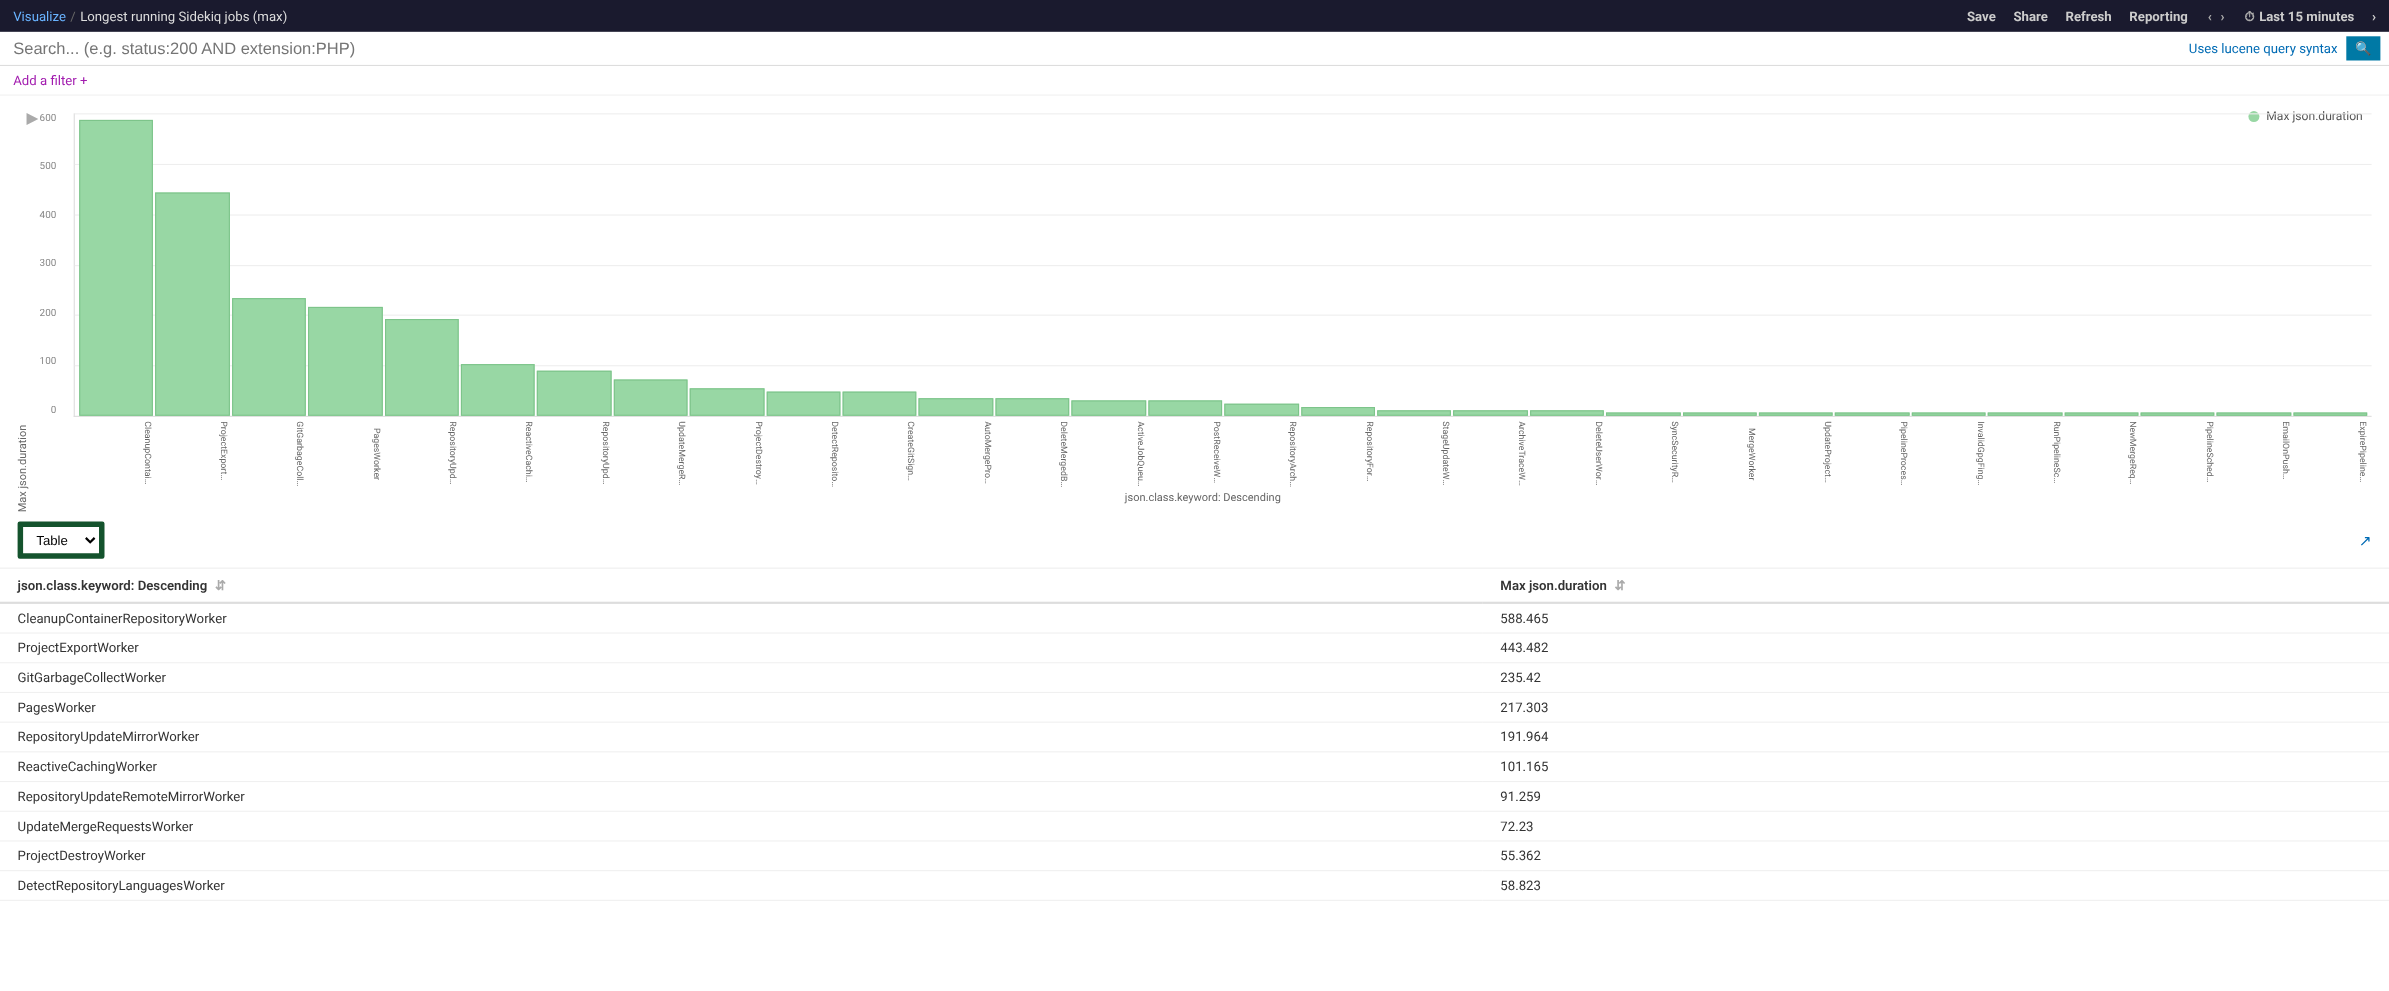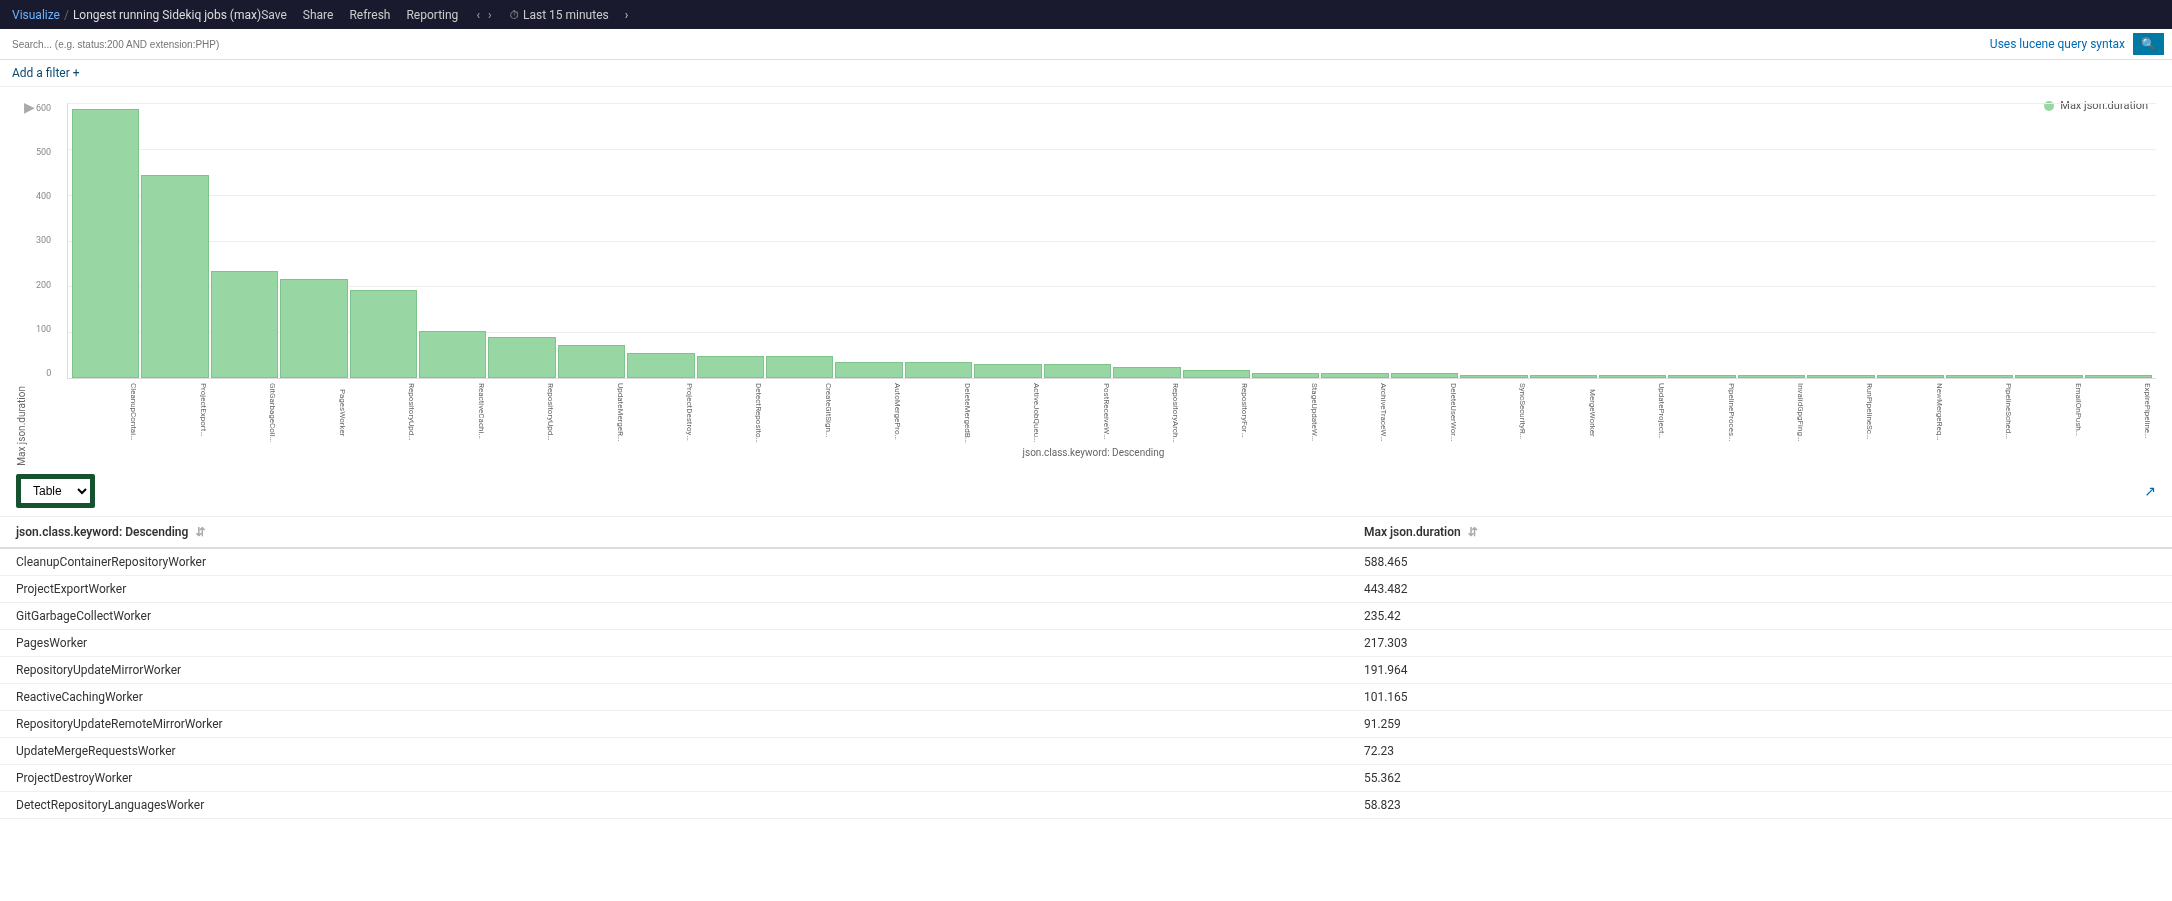--- a/index.html
+++ b/index.html
@@ -2,21 +2,21 @@
 <html><head>
   <meta charset="utf-8">
   <style>
     * { box-sizing: border-box; margin: 0; padding: 0; }
     body { font-family: -apple-system, BlinkMacSystemFont, 'Segoe UI', Roboto, sans-serif; font-size: 12px; background: #fff; color: #333; }
 
     
     .top-nav {
       display: flex;
       align-items: center;
-      justify-content: flex-start;
+      justify-content: space-between;
       background: #1a1a2e;
       color: #ccc;
       padding: 12px 12px;
       height: 29px;
     }
     .top-nav-left {
       display: flex;
       align-items: center;
       gap: 4px;
       font-size: 12px;
@@ -24,40 +24,41 @@
     }
     .top-nav-left a { color: #69b3ff; text-decoration: none; }
     .top-nav-left .sep { color: #666; }
     .top-nav-title { color: #ddd; }
     .top-nav-right {
       display: flex;
       align-items: center;
       gap: 16px;
       font-size: 12px;
       color: #ccc;
+      font-weight: bold;
     }
     .top-nav-right span { cursor: pointer; }
     .nav-arrows { display: flex; gap: 4px; }
     .nav-arrow { cursor: pointer; color: #aaa; padding: 0 2px; }
     .time-display { display: flex; align-items: center; gap: 4px; color: #ccc; cursor: pointer; }
     .clock-icon { color: #aaa; }
 
     
     .search-bar {
       display: flex;
       align-items: center;
       border-bottom: 1px solid #ddd;
       padding: 4px 8px;
       background: #fff;
     }
     .search-input {
       flex: 1;
       border: none;
       outline: none;
-      font-size: 10px;
+      font-size: 15px;
       color: #3b82f6;
       padding: 2px 4px;
     }
     .lucene-link {
       color: #006bb4;
       text-decoration: none;
       font-size: 12px;
       margin-right: 8px;
     }
     .search-btn {
@@ -69,21 +70,21 @@
       font-size: 12px;
     }
 
     
     .filter-bar {
       padding: 6px 12px;
       border-bottom: 1px solid #eee;
       background: #fff;
     }
     .add-filter {
-      color: #0c4a6e;
+      color: #a21caf;
       font-size: 12px;
       cursor: pointer;
       text-decoration: none;
     }
 
     
     .chart-container {
       position: relative;
       padding: 16px 16px 0 16px;
       background: #fff;

